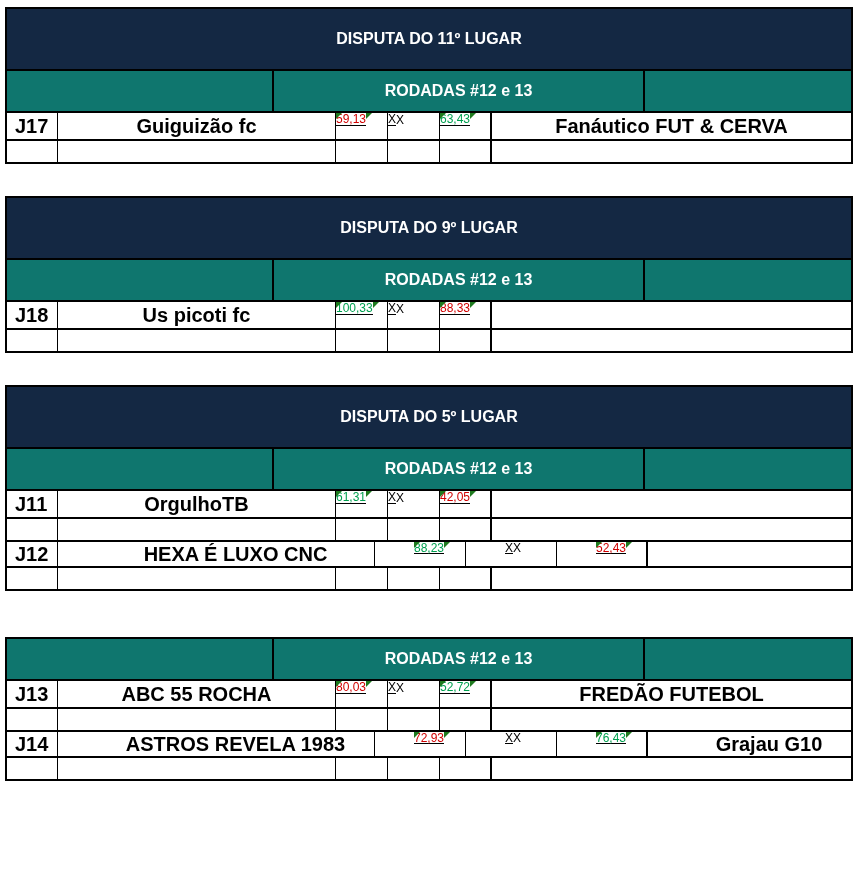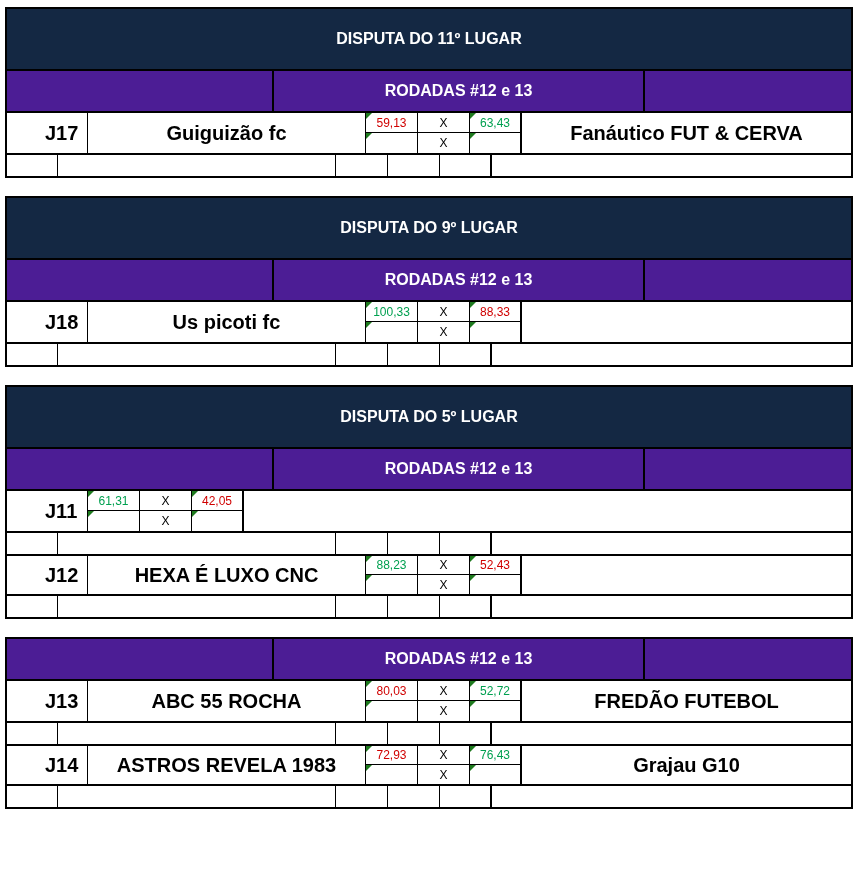--- a/index.html
+++ b/index.html
@@ -11,48 +11,48 @@
     position: absolute; left: 5px; width: 848px;
     border: 2px solid #000; box-sizing: border-box; background: #fff;
   }
   .title-row {
     height: 62px; background: #142843; color: #fff;
     display: flex; align-items: center; justify-content: center;
     font-weight: bold; font-size: 16px; border-bottom: 2px solid #000;
     box-sizing: border-box;
   }
   .sub-row {
-    height: 42px; background: #4c1d95; color: #fff; display: flex;
+    height: 42px; background: #0f766e; color: #fff; display: flex;
     border-bottom: 2px solid #000; box-sizing: border-box;
   }
   .sub-row .sc { height: 100%; box-sizing: border-box; }
   .sub-row .sc1 { width: 267px; border-right: 2px solid #000; }
   .sub-row .sc2 { width: 371px; border-right: 2px solid #000;
     display: flex; align-items: center; justify-content: center;
     font-weight: bold; font-size: 16px; }
   .sub-row .sc3 { flex: 1; }
   .match { display: block; }
   .mrow { display: flex; box-sizing: border-box; }
-  .mrow.main { height: 42px; border-bottom: 2px solid #000; padding-left: 30px; }
+  .mrow.main { height: 28px; border-bottom: 2px solid #000; }
   .mrow.spacer { height: 21px; }
-  .match + .match .mrow.main { border-top: 2px solid #000; }
+  .match + .match .mrow.main { border-top: 2px solid #000; gap: 39px; }
   .c { box-sizing: border-box; border-right: 1.5px solid #000; position: relative; }
   .c.last { border-right: none; }
   .w-id { width: 51px; }
   .w-team { width: 278px; }
   .w-sc { width: 52px; }
   .w-x { width: 52px; }
   .w-sc2 { width: 52px; border-right: 2px solid #000; }
   .w-team2 { flex: 1; }
   .id-cell, .team-cell {
     display: flex; align-items: center; justify-content: center;
     font-weight: bold; font-size: 20px; color: #000;
   }
   .id-cell { justify-content: flex-start; padding-left: 8px; }
-  .stack { display: flex; flex-direction: column; height: 100%; }
+  .stack { display: flex; flex-direction: row; height: 100%; }
   .stack .half { height: 50%; box-sizing: border-box; display: flex;
     align-items: center; justify-content: center; font-size: 12px; position: relative; }
   .stack .half.top { border-bottom: 1px solid #000; }
   .score-red { color: #d00000; }
   .score-green { color: #00a050; }
   .x-mark { font-size: 13px; color: #000; }
   .tri {
     position: absolute; left: 0; top: 0; width: 0; height: 0;
     border-top: 6px solid #1e7a1e; border-right: 6px solid transparent;
   }
@@ -166,20 +166,21 @@
 <div class="block" style="top:385px;">
   <div class="title-row">DISPUTA DO 5º LUGAR</div>
   <div class="sub-row">
     <div class="sc sc1"></div>
     <div class="sc sc2">RODADAS #12 e 13</div>
     <div class="sc sc3"></div>
   </div>
   <div class="match">
     <div class="mrow main">
       <div class="c w-id id-cell">J11</div>
+      <div class="c w-team team-cell">OrgulhoTB</div>
       <div class="c w-sc">
         <div class="stack">
           <div class="half top">
               <span class="tri"></span>
               <span class="score-green">61,31</span>
             </div>
           <div class="half">
               <span class="tri"></span>
             </div>
         </div>

